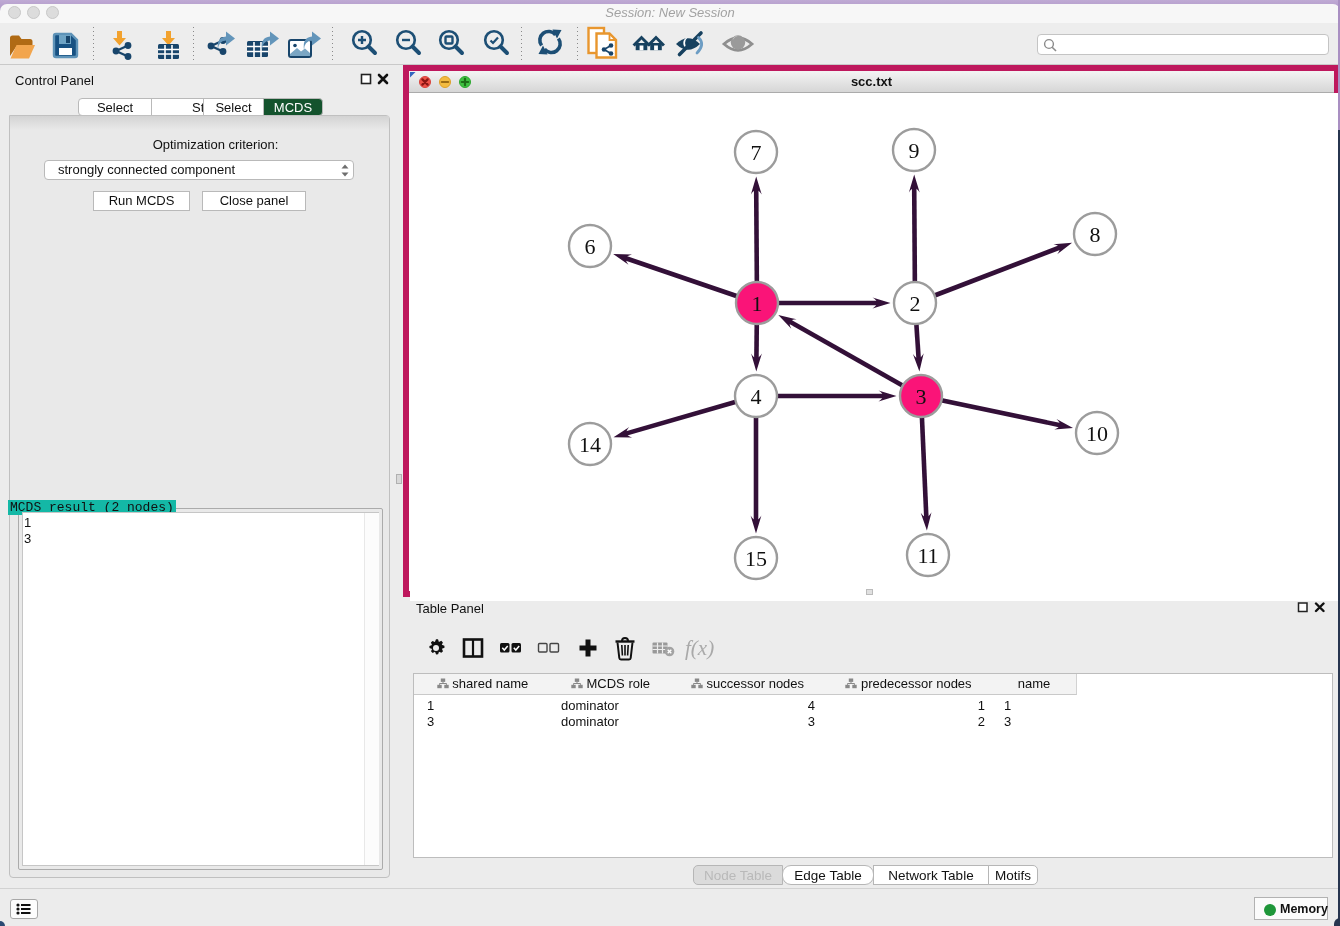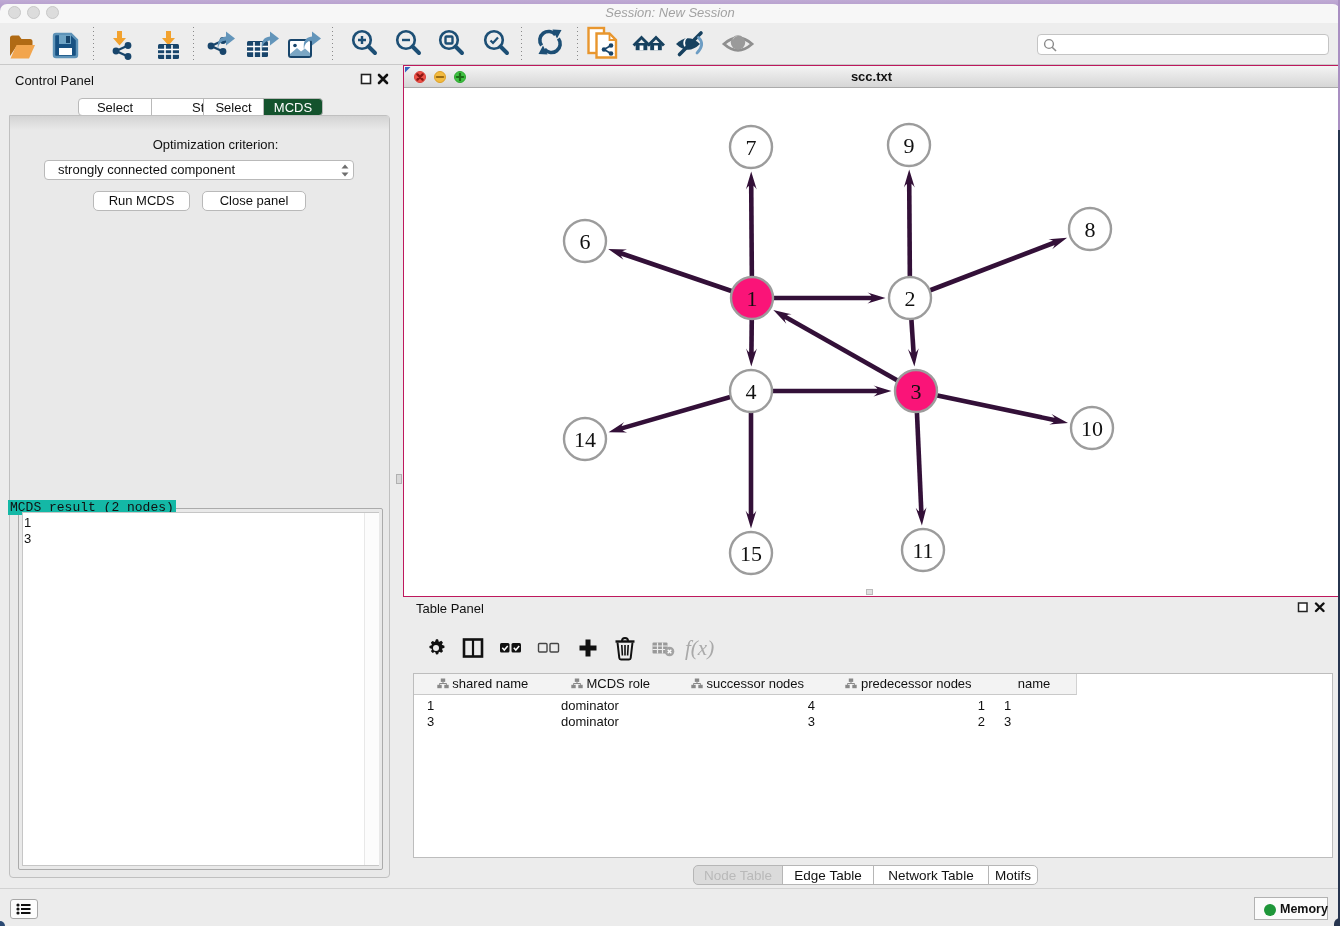--- a/index.html
+++ b/index.html
@@ -24,36 +24,36 @@
 background:#fff;border:1px solid #b9b9b9;box-sizing:border-box;color:#111;}
 #cp-box{position:absolute;left:9px;top:115px;width:381px;height:763px;
 background:#e9e9e9;border:1px solid #c0c0c0;border-radius:0 4px 4px 4px;box-sizing:border-box;
 }
 #cp-grad{position:absolute;left:10px;top:116px;width:379px;height:14px;
 background:linear-gradient(#d3d3d3,#e9e9e9);}
 #optlabel{position:absolute;left:16px;top:137px;width:399px;text-align:center;font-size:13px;color:#111;}
 #optsel{position:absolute;left:44px;top:160px;width:310px;height:20px;background:#fff;
 border:1px solid #b9b9b9;border-radius:4px;box-sizing:border-box;font-size:13px;color:#111;
 line-height:18px;padding-left:13px;}
-.btn{position:absolute;height:20px;background:#fff;border:1px solid #b9b9b9;border-radius:5px;
+.btn{position:absolute;height:20px;background:#fff;border:1px solid #b9b9b9;border-radius:0;
 box-sizing:border-box;font-size:13px;color:#111;text-align:center;line-height:18px;}
 #fieldset{position:absolute;left:18px;top:508px;width:365px;height:362px;
 border:1px solid #ababab;border-radius:2px;box-sizing:border-box;}
 #fieldlegend{position:absolute;left:8px;top:501px;background:#14b8a6;padding:0 2px;
 font-size:13px;color:#111;font-family:Liberation Mono, monospace;}
 #mcdsarea{position:absolute;left:22px;top:512px;width:357px;height:354px;background:#fff;
 border:1px solid #c6c6c6;box-sizing:border-box;font-size:13px;color:#111;line-height:16px;}
 #mcdsscroll{position:absolute;left:364px;top:513px;width:14px;height:352px;background:#fcfcfc;
 border-left:1px solid #e8e8e8;}
 
 #vgrip{position:absolute;left:396px;top:474px;width:6px;height:10px;background:#d8d8d8;
 border:1px solid #b0b0b0;box-sizing:border-box;}
 
 #netwin{position:absolute;left:403px;top:65px;width:937px;height:532px;
-border:1px solid #be185d;box-sizing:border-box;background:#fff;}
+border:6px solid #be185d;box-sizing:border-box;background:#fff;}
 #nettitle{position:absolute;left:0;top:0;width:100%;height:22px;
 background:linear-gradient(#f4f4f4,#d6d6d6);border-bottom:1px solid #ababab;box-sizing:border-box;}
 #nettitle span{position:absolute;left:0;top:3px;width:100%;text-align:center;font-size:13px;
 font-weight:600;color:#111;}
 .mtl{position:absolute;top:5px;width:12px;height:12px;border-radius:50%;box-sizing:border-box;}
 #netcanvas{position:absolute;left:1px;top:22px;width:935px;height:508px;background:#fff;}
 #hgrip{position:absolute;left:866px;top:589px;width:7px;height:6px;background:#e0e0e0;
 border:1px solid #bbb;box-sizing:border-box;}
 
 #tp-title{position:absolute;left:416px;top:601px;font-size:13px;color:#111;}
@@ -389,21 +389,21 @@
 <div class="td" style="left:411px;top:23px;width:160px;text-align:right;">1</div>
 <div class="td" style="left:590px;top:23px;">1</div>
 <div class="td" style="left:13px;top:39px;">3</div>
 <div class="td" style="left:147px;top:39px;">dominator</div>
 <div class="td" style="left:256px;top:39px;width:145px;text-align:right;">3</div>
 <div class="td" style="left:411px;top:39px;width:160px;text-align:right;">2</div>
 <div class="td" style="left:590px;top:39px;">3</div>
 </div>
 <div id="bt-tabs">
 <div class="btab" style="left:0;width:90px;border-radius:5px 0 0 5px;background:#dbdbdb;color:#b9b9b9;">Node Table</div>
-<div class="btab" style="left:89px;width:92px;">Edge Table</div>
+<div class="btab" style="left:89px;width:92px;border-radius:9px;">Edge Table</div>
 <div class="btab" style="left:180px;width:116px;">Network Table</div>
 <div class="btab" style="left:295px;width:50px;border-radius:0 5px 5px 0;">Motifs</div>
 </div>
 
 <div id="statusbar"></div>
 <div id="listbtn">
     <svg width="26" height="18" viewBox="0 0 26 18" style="position:absolute;left:0;top:0">
 <g fill="#111">
         <circle cx="7" cy="5" r="1.6"></circle>
         <circle cx="7" cy="9" r="1.6"></circle>

